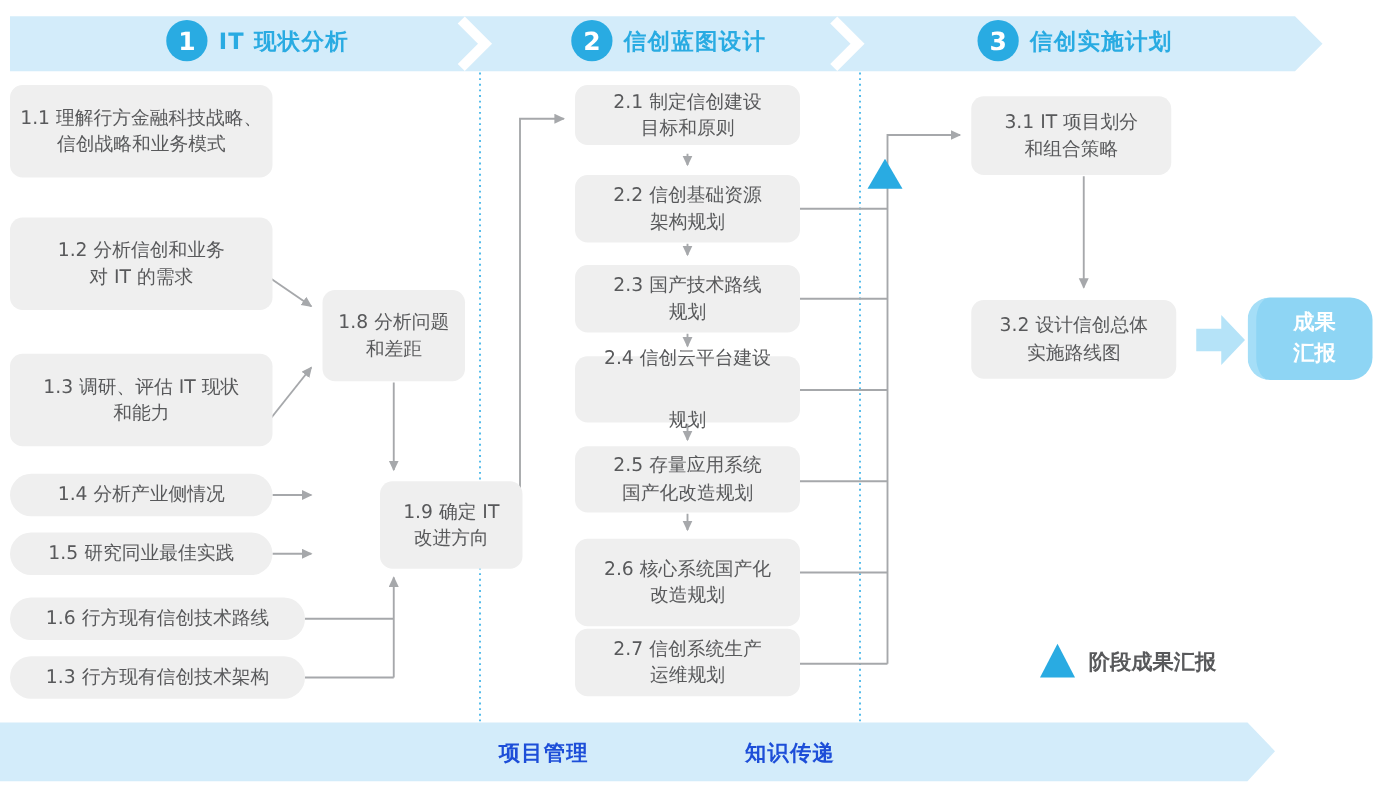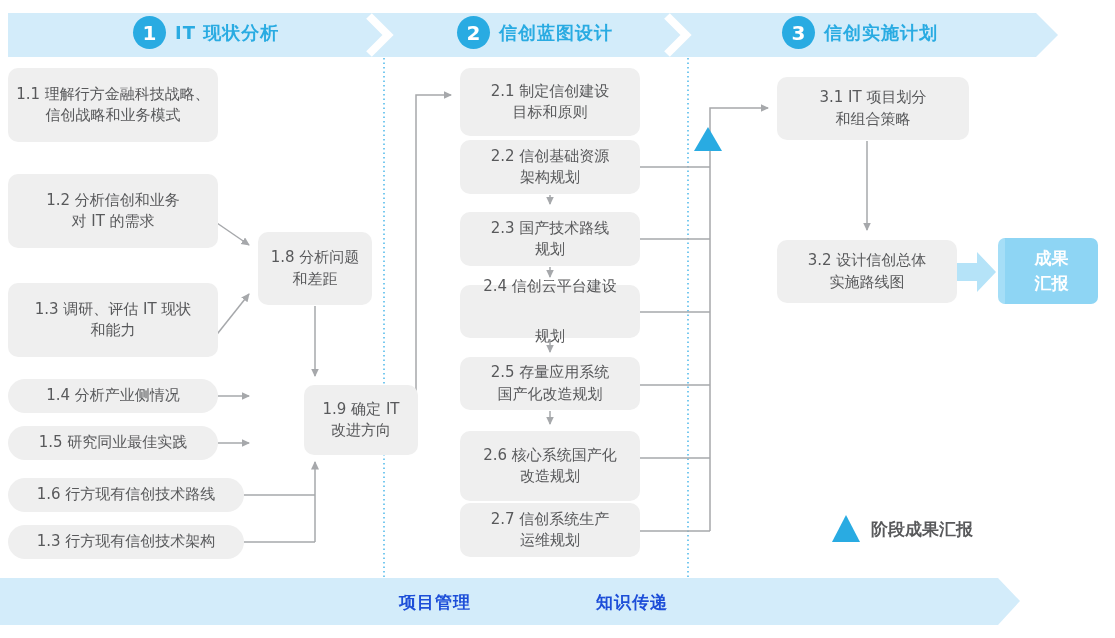--- a/index.html
+++ b/index.html
@@ -15,21 +15,21 @@
     font-size:20px;font-weight:bold;
   }
   .phase-title{color:#29abe2;font-size:18px;font-weight:bold;letter-spacing:1px;white-space:nowrap;}
   .gbox{
     position:absolute;z-index:2;background:#efefef;border-radius:10px;
     display:flex;flex-direction:column;align-items:center;justify-content:center;
     color:#58595b;font-size:15px;line-height:1.42;text-align:center;white-space:nowrap;
   }
   .pill{border-radius:17px;}
   .result-box{
-    position:absolute;z-index:2;background:#8ed5f4;border-left:7px solid #a5def7;border-radius:7px;
+    position:absolute;z-index:2;background:#8ed5f4;border-left:7px solid #a5def7;border-radius:18px;
     display:flex;flex-direction:column;align-items:center;justify-content:center;
     color:#ffffff;font-size:17px;font-weight:bold;line-height:1.5;text-align:center;
   }
   .bottom-label{
     position:absolute;z-index:3;color:#1d4ed8;font-size:17px;font-weight:bold;
     letter-spacing:1px;white-space:nowrap;
   }
   .legend{position:absolute;z-index:3;display:flex;align-items:flex-end;gap:11px;}
   .legend-triangle{
     width:0;height:0;border-left:14px solid transparent;border-right:14px solid transparent;
@@ -131,21 +131,21 @@
   </div>
   <div class="gbox" style="left:258px;top:232px;width:114px;height:73px;">
     <span class="l">1.8 分析问题</span>
     <span class="l">和差距</span>
   </div>
   <div class="gbox" style="left:258px;top:385px;width:114px;height:70px;margin-left:46px;">
     <span class="l">1.9 确定 IT</span>
     <span class="l">改进方向</span>
   </div>
 
-  <div class="gbox" style="left:460px;top:68px;width:180px;height:68px;">
+  <div class="gbox" style="left:460px;top:68px;width:180px;height:48px;">
     <span class="l">2.1 制定信创建设</span>
     <span class="l">目标和原则</span>
   </div>
   <div class="gbox" style="left:460px;top:140px;width:180px;height:54px;">
     <span class="l">2.2 信创基础资源</span>
     <span class="l">架构规划</span>
   </div>
   <div class="gbox" style="left:460px;top:212px;width:180px;height:54px;">
     <span class="l">2.3 国产技术路线</span>
     <span class="l">规划</span>
@@ -160,25 +160,25 @@
   </div>
   <div class="gbox" style="left:460px;top:431px;width:180px;height:70px;">
     <span class="l">2.6 核心系统国产化</span>
     <span class="l">改造规划</span>
   </div>
   <div class="gbox" style="left:460px;top:503px;width:180px;height:54px;">
     <span class="l">2.7 信创系统生产</span>
     <span class="l">运维规划</span>
   </div>
 
-  <div class="gbox" style="left:777px;top:77px;width:192px;height:63px;">
+  <div class="gbox" style="left:777px;top:77px;width:160px;height:63px;">
     <span class="l">3.1 IT 项目划分</span>
     <span class="l">和组合策略</span>
   </div>
-  <div class="gbox" style="left:777px;top:240px;width:180px;height:63px;">
+  <div class="gbox" style="left:777px;top:240px;width:164px;height:63px;">
     <span class="l">3.2 设计信创总体</span>
     <span class="l">实施路线图</span>
   </div>
 
   <div class="result-box" style="left:998px;top:238px;width:93px;height:66px;">
     <span class="l">成果</span>
     <span class="l">汇报</span>
   </div>
 
   <span class="bottom-label" style="left:399px;top:591px;">项目管理</span>

